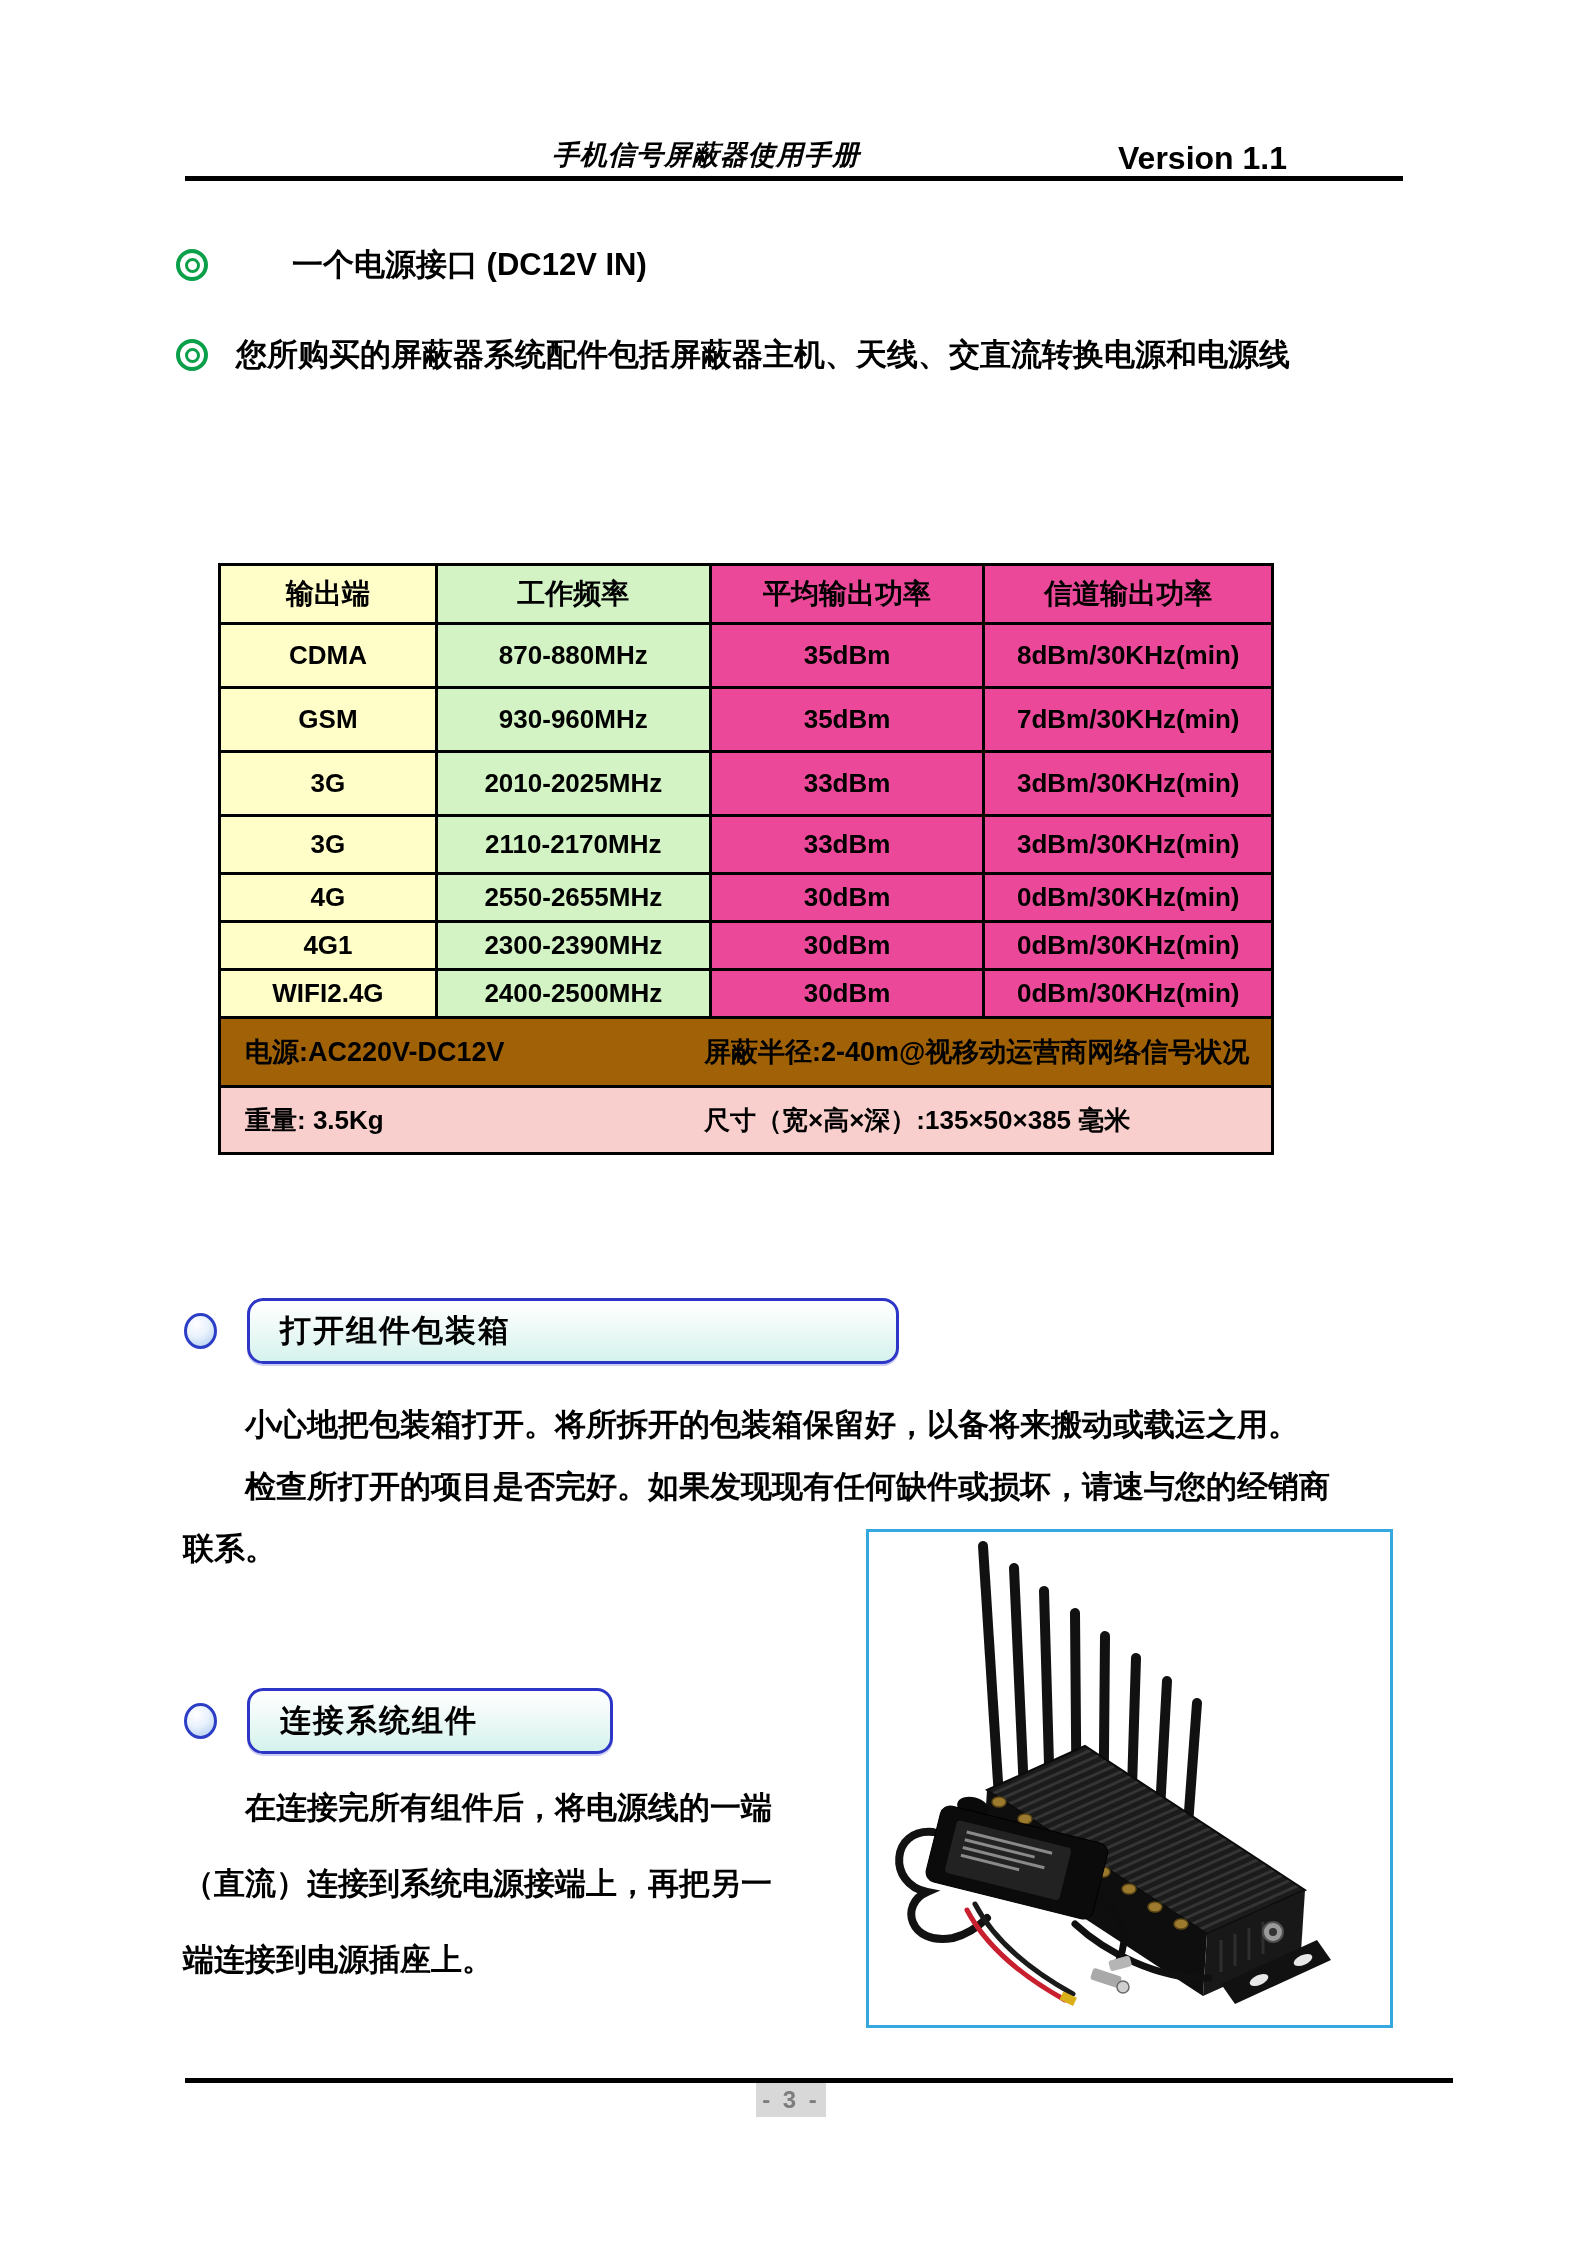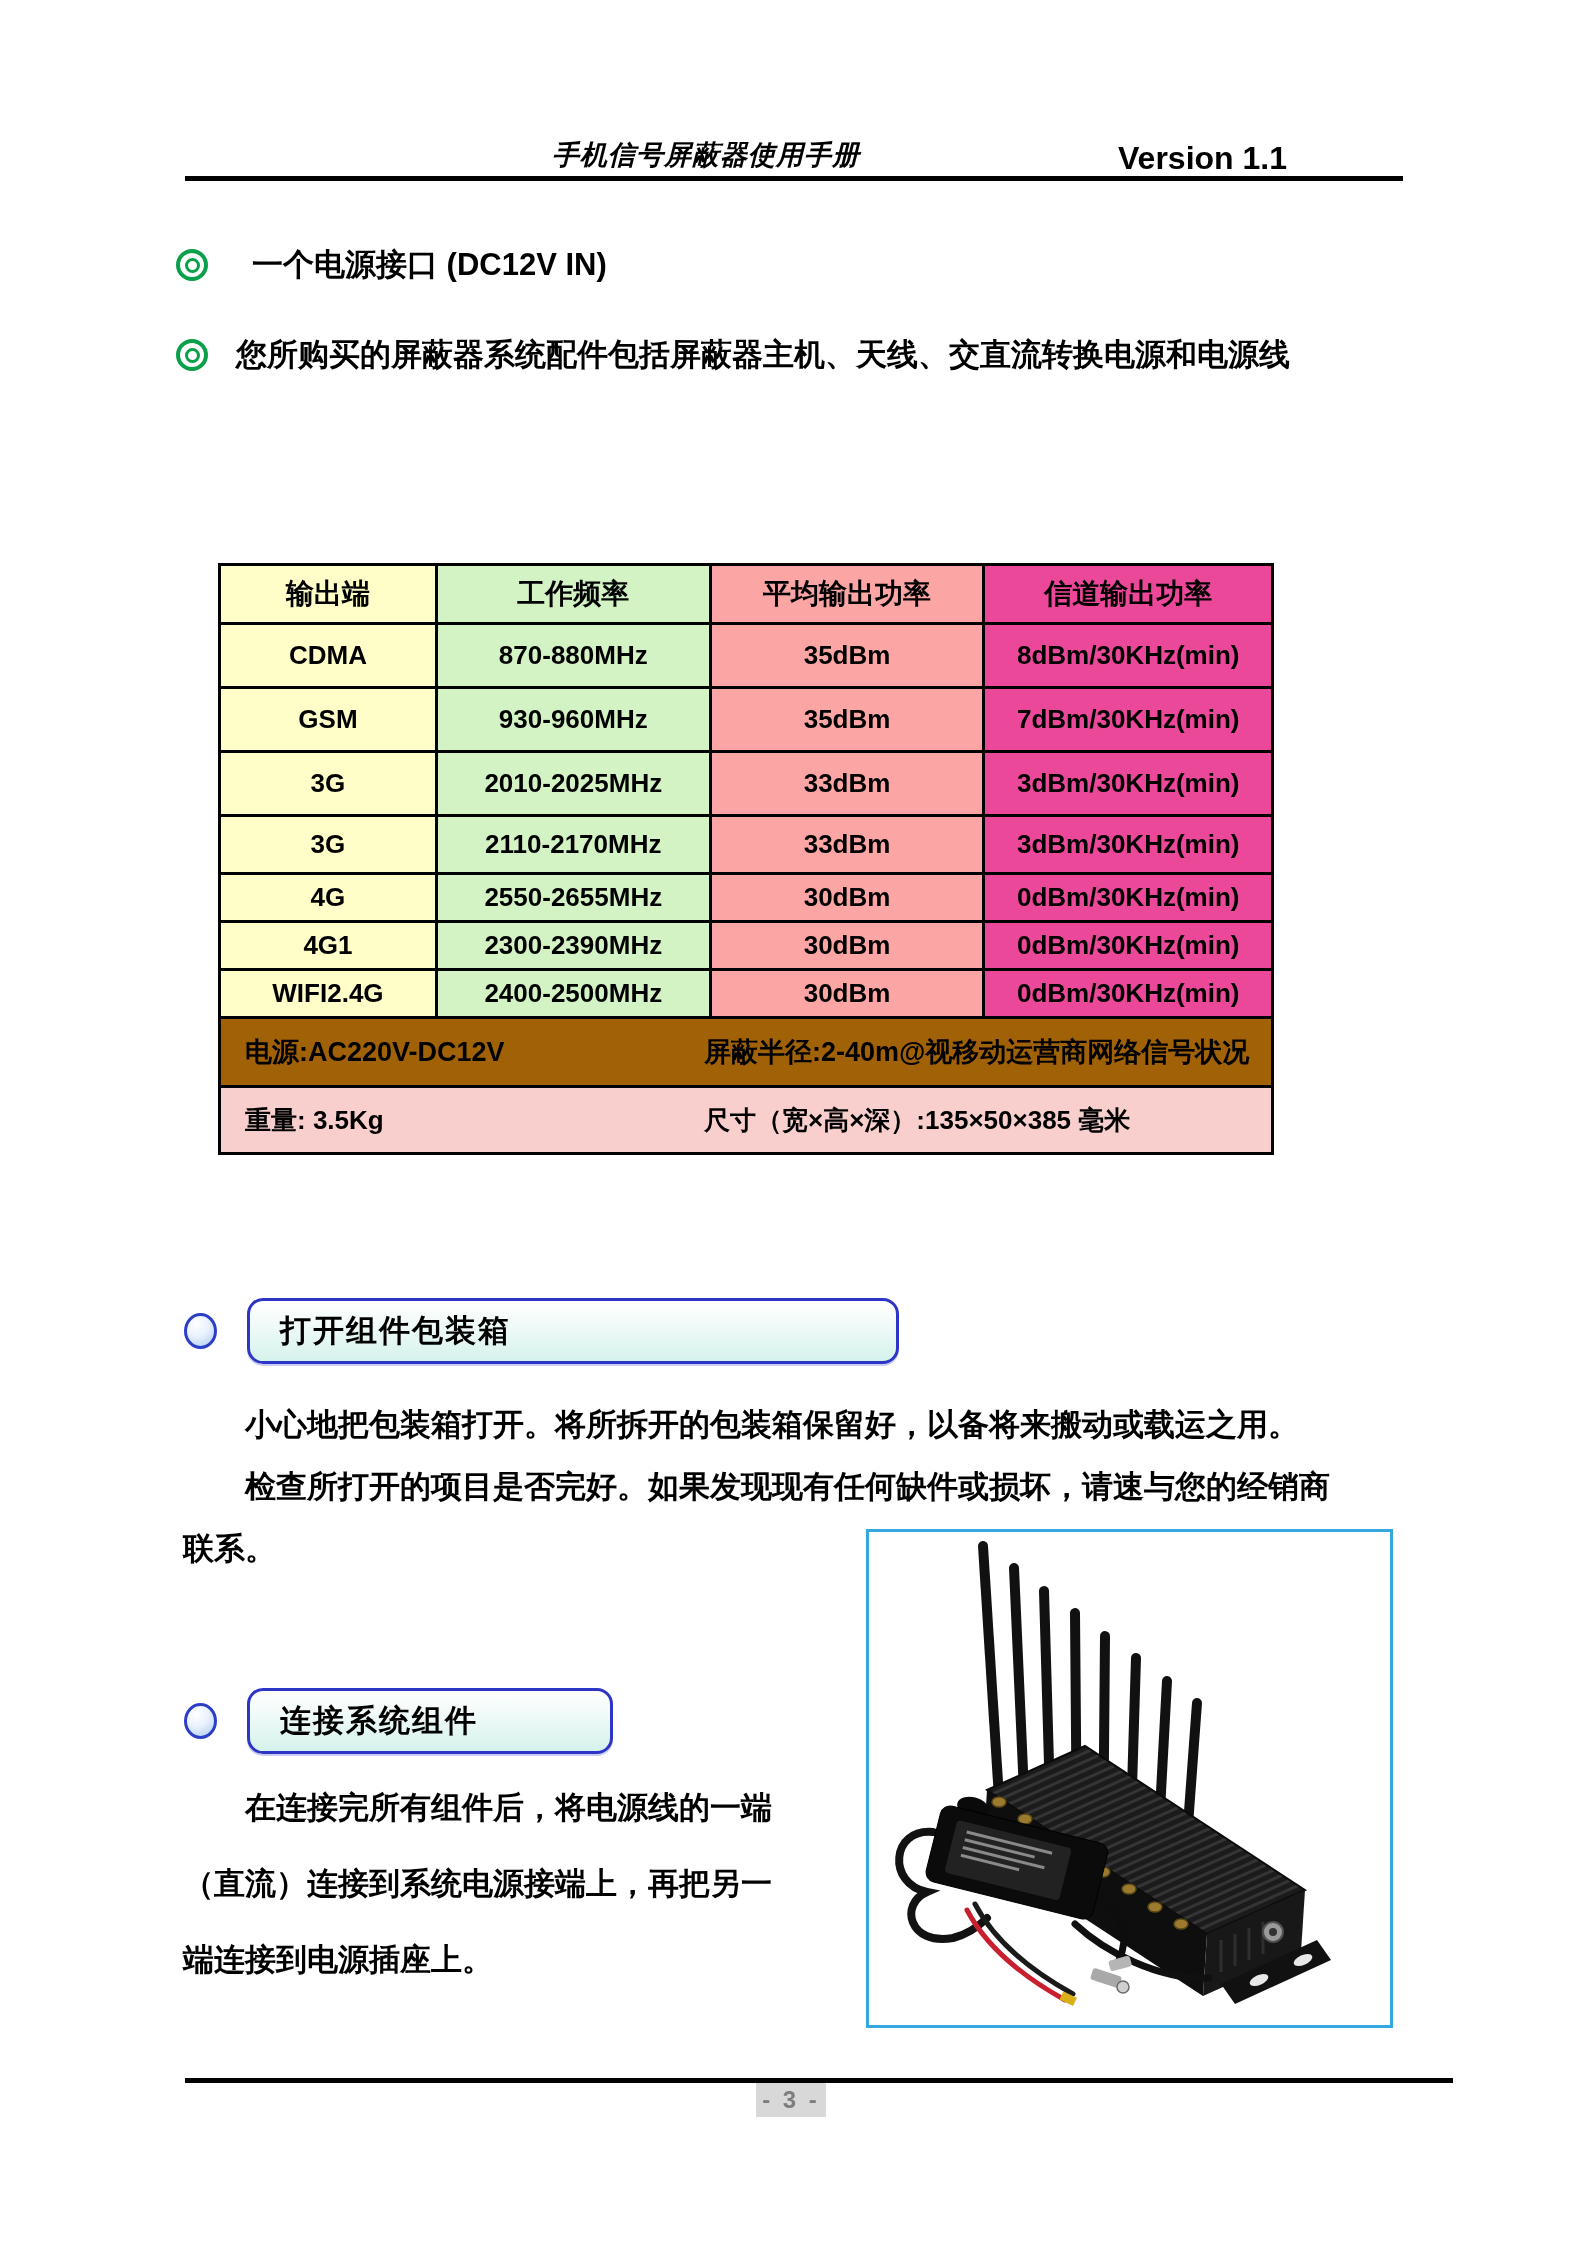--- a/index.html
+++ b/index.html
@@ -6,21 +6,21 @@
   .page{
     position:relative;width:1587px;height:2245px;background:#ffffff;overflow:hidden;
     font-family:"Liberation Sans","DejaVu Sans",sans-serif;color:#000;
   }
   
   .hdr-title{position:absolute;left:552px;top:137px;font-size:27px;font-weight:bold;font-style:italic;letter-spacing:1px;}
   .hdr-version{position:absolute;left:1118px;top:140px;font-size:32px;font-weight:bold;}
   .hdr-rule{position:absolute;left:185px;top:176px;width:1218px;height:5px;background:#000;}
   
   .bullet-item{position:absolute;display:flex;align-items:center;}
-  .bullet-item.b1{left:176px;top:244px;}
+  .bullet-item.b1{left:176px;top:244px;gap:40px;}
   .bullet-item.b1 .bullet-text{margin-left:44px;}
   .bullet-item.b2{left:176px;top:334px;}
   .bullet-item.b2 .bullet-text{margin-left:28px;}
   .bullseye{flex:0 0 auto;width:24px;height:24px;border:4px solid #0aa04a;border-radius:50%;
             display:flex;align-items:center;justify-content:center;}
   .bullseye .inner{width:9px;height:9px;border:3px solid #0aa04a;border-radius:50%;}
   .bullet-text{font-size:31px;font-weight:600;white-space:nowrap;}
   
   .sec{position:absolute;display:flex;align-items:center;}
   .sec-bullet{flex:0 0 auto;width:27px;height:30px;border:3px solid #2c3ec6;border-radius:50%;
@@ -36,21 +36,21 @@
   
   .spec-table{position:absolute;left:218px;top:563px;width:1056px;border-collapse:collapse;table-layout:fixed;}
   .spec-table th,.spec-table td{border:3px solid #000;text-align:center;font-weight:bold;padding:0;}
   .spec-table th{height:56px;font-size:28px;}
   .spec-table td{font-size:26px;}
   tr.r-a td{height:61px;}
   tr.r-b td{height:55px;}
   tr.r-c td{height:45px;}
   .c0{background:#fffec9;}
   .c1{background:#d3f3c5;}
-  .c2{background:#fca5a5;}
+  .c2{background:#ec4899;}
   .c3{background:#ec4899;}
   tr.row-power td{background:#a16207;height:66px;text-align:left;font-size:27px;}
   tr.row-weight td{background:#f8cfcd;height:64px;text-align:left;font-size:26px;}
   .split-left{display:inline-block;width:46%;box-sizing:border-box;padding-left:24px;}
   .split-right{display:inline-block;}
   
   .para-unpack{position:absolute;left:183px;top:1394px;width:1165px;font-size:31px;line-height:62px;font-weight:600;}
   .para-unpack p,.para-connect p{margin:0;text-indent:2em;word-break:break-all;}
   .para-connect{position:absolute;left:183px;top:1770px;width:608px;font-size:31px;line-height:76px;font-weight:600;}
   

